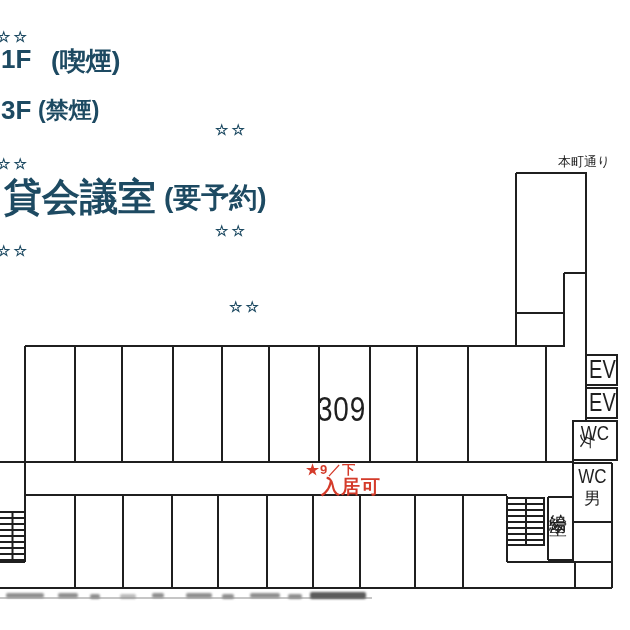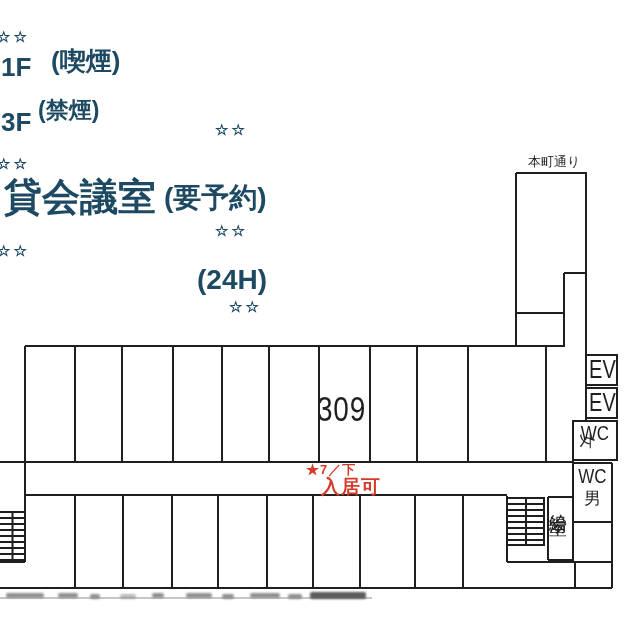--- a/index.html
+++ b/index.html
@@ -114,40 +114,39 @@
     </g>
 
     <g>
       <rect x="586" y="355" width="31" height="30" class="white"></rect>
       <rect x="586" y="388" width="31" height="30" class="white"></rect>
     </g>
   </svg>
 
   <div class="abs stars" style="left:-3px;top:29px">☆☆</div>
 
-  <div class="abs navy" style="left:1px;top:54px;font-size:26px">1F</div>
+  <div class="abs navy" style="left:1px;top:46px;font-size:26px">1F</div>
   <div class="abs navy" style="left:51px;top:48px;font-size:26px">(喫煙)</div>
-  <div class="abs navy" style="left:1px;top:109px;font-size:26px">3F</div>
+  <div class="abs navy" style="left:1px;top:97px;font-size:26px">3F</div>
   <div class="abs navy" style="left:38px;top:99px;font-size:23px">(禁煙)</div>
   <div class="abs stars" style="left:215px;top:122px">☆☆</div>
 
   <div class="abs stars" style="left:-3px;top:156px">☆☆</div>
   <div class="abs navy" style="left:164px;top:184px;font-size:28px">(要予約)</div>
   <div class="abs navy" style="left:4px;top:178px;font-size:38px">貸会議室</div>
   <div class="abs stars" style="left:215px;top:223px">☆☆</div>
 
   <div class="abs stars" style="left:-3px;top:243px">☆☆</div>
-  <div class="abs navy" style="left:197px;top:266px;font-size:28px">(24H)</div>
   <div class="abs stars" style="left:229px;top:299px">☆☆</div>
 
-  <div class="abs ink" style="left:528px;top:155px;font-size:13px">本町通り</div>
+  <div class="abs ink" style="left:558px;top:155px;font-size:13px">本町通り</div>
 
   <div class="abs ink condensed" style="left:317px;top:391px;font-size:35px;letter-spacing:1px">309</div>
 
-  <div class="abs red" style="left:306px;top:463px;font-size:13px;letter-spacing:1px">★7／下</div>
+  <div class="abs red" style="left:306px;top:463px;font-size:13px;letter-spacing:1px">★9／下</div>
   <div class="abs red" style="left:321px;top:477px;font-size:19px;letter-spacing:1px">入居可</div>
 
   <div class="abs ink boxlabel" style="left:586px;top:357px;width:31px;font-size:25px;transform:scaleX(0.8)">EV</div>
   <div class="abs ink boxlabel" style="left:586px;top:390px;width:31px;font-size:25px;transform:scaleX(0.8)">EV</div>
 
   <div class="abs ink boxlabel" style="left:573px;top:423px;width:44px;font-size:20px;transform:scaleX(0.85)">WC</div>
   <div class="abs ink boxlabel" style="left:573px;top:441px;width:44px;font-size:16px;transform:rotate(90deg)">女</div>
 
   <div class="abs ink boxlabel" style="left:573px;top:466px;width:39px;font-size:20px;transform:scaleX(0.85)">WC</div>
   <div class="abs ink boxlabel" style="left:573px;top:490px;width:39px;font-size:17px">男</div>

